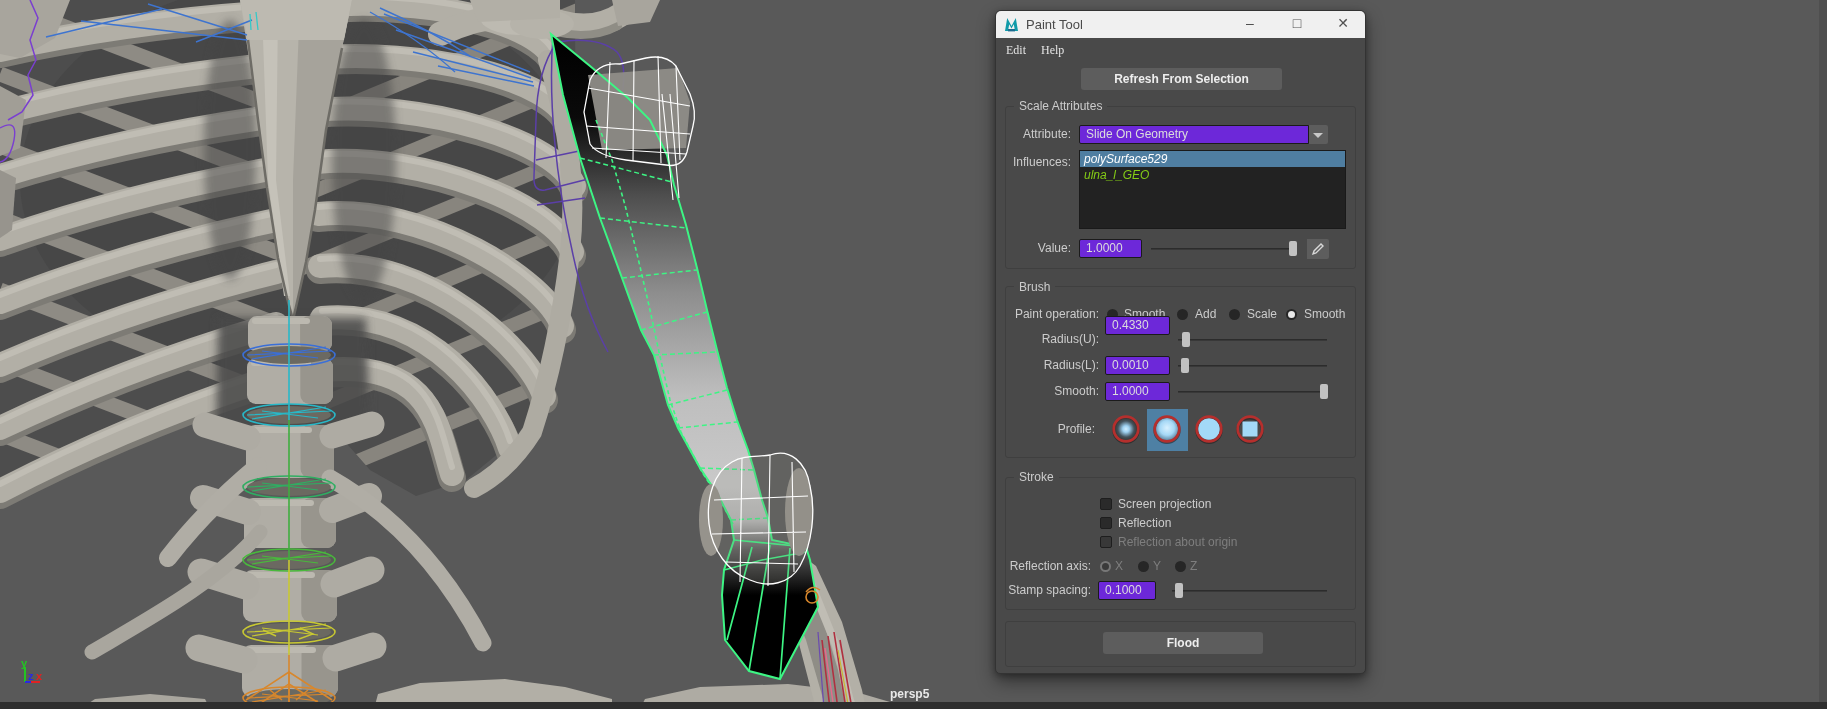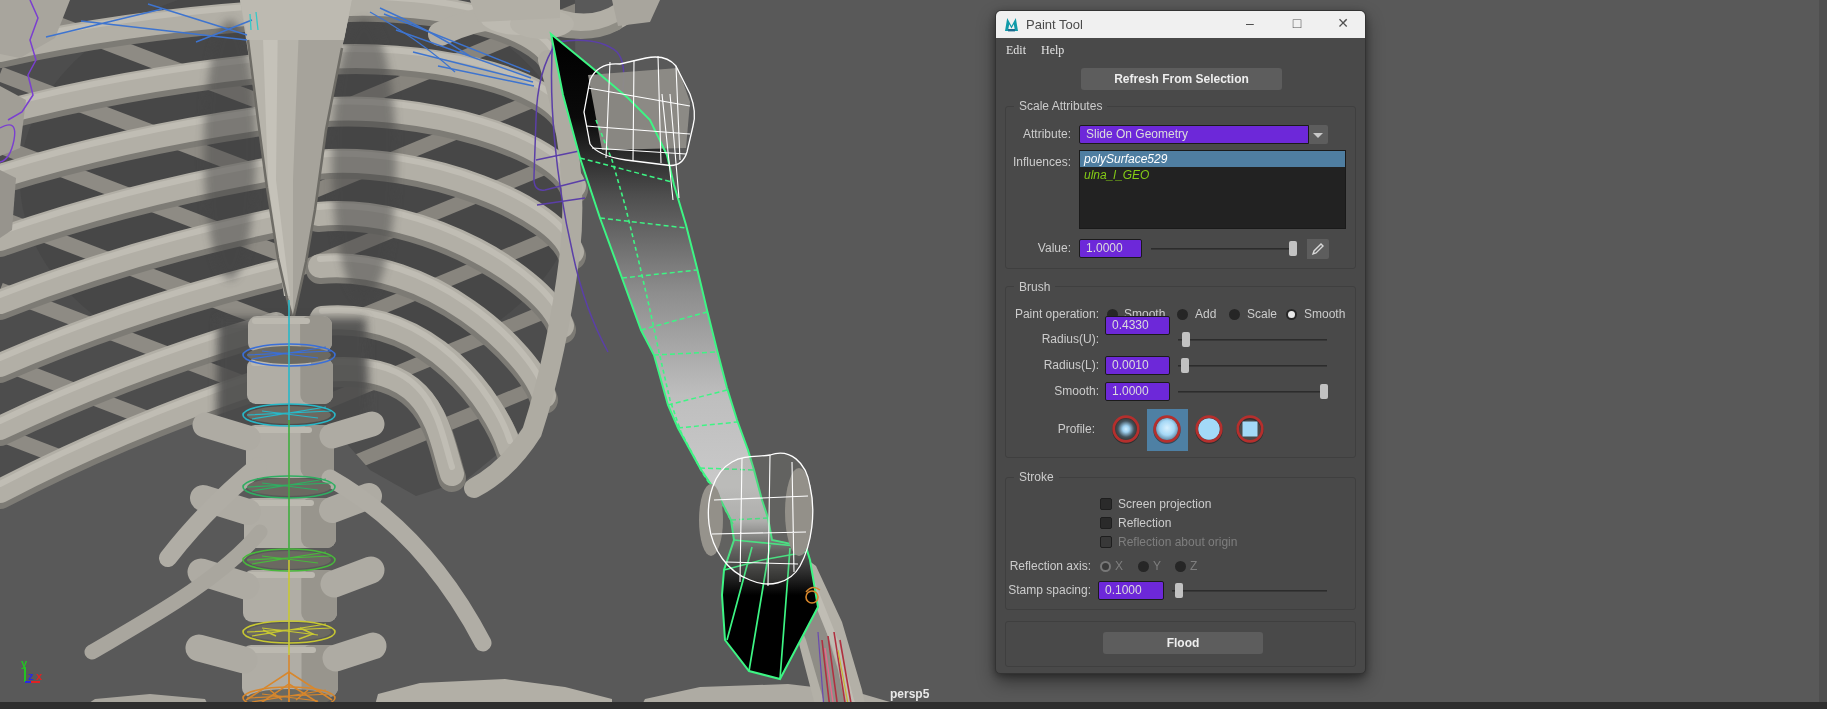--- a/index.html
+++ b/index.html
@@ -405,19 +405,19 @@
         <div class="cb dim" style="left:104px;top:525px"></div>
         <div class="lbl dim" style="left:122px;top:523px">Reflection about origin</div>
         <div class="lbl " style="right:274px;top:547px">Reflection axis:</div>
         <div class="radio xsel dim2" style="left:104px;top:550px"></div>
         <div class="lbl dim" style="left:119px;top:547px">X</div>
         <div class="radio" style="left:142px;top:550px"></div>
         <div class="lbl dim" style="left:157px;top:547px">Y</div>
         <div class="radio" style="left:179px;top:550px"></div>
         <div class="lbl dim" style="left:194px;top:547px">Z</div>
         <div class="lbl " style="right:274px;top:571px">Stamp spacing:</div>
-        <div class="field" style="left:102px;top:570px;width:66px;height:19px">0.1000</div>
+        <div class="field" style="left:102px;top:570px;width:58px;height:19px">0.1000</div>
         <div class="track" style="left:176px;top:579px;width:155px"></div>
         <div class="handle" style="left:179px;top:572px"></div>
         <div class="frame" style="left:9px;top:610px;width:351px;height:46px"></div>
         <div class="btn" style="left:107px;top:621px;width:160px;height:22px;line-height:22px">Flood</div>
       </div>
 </div>
 </div>
 </body></html>

